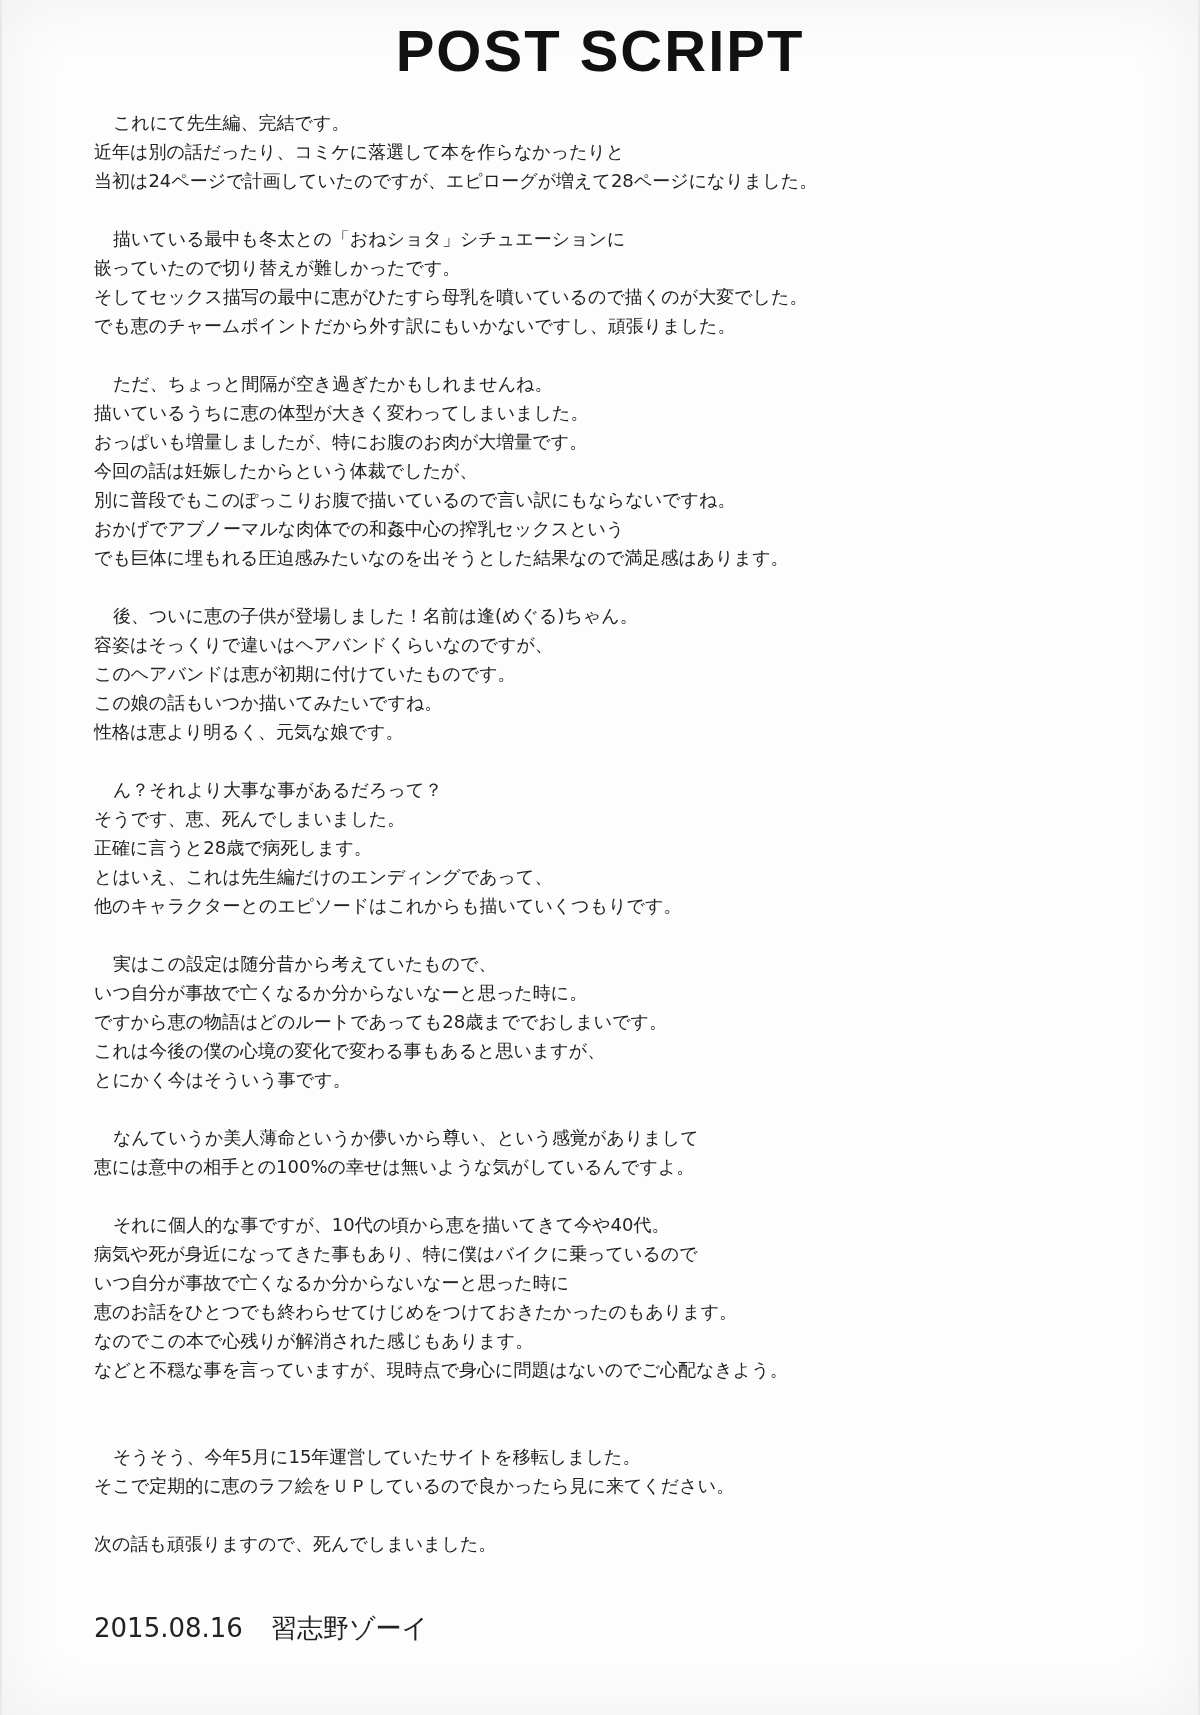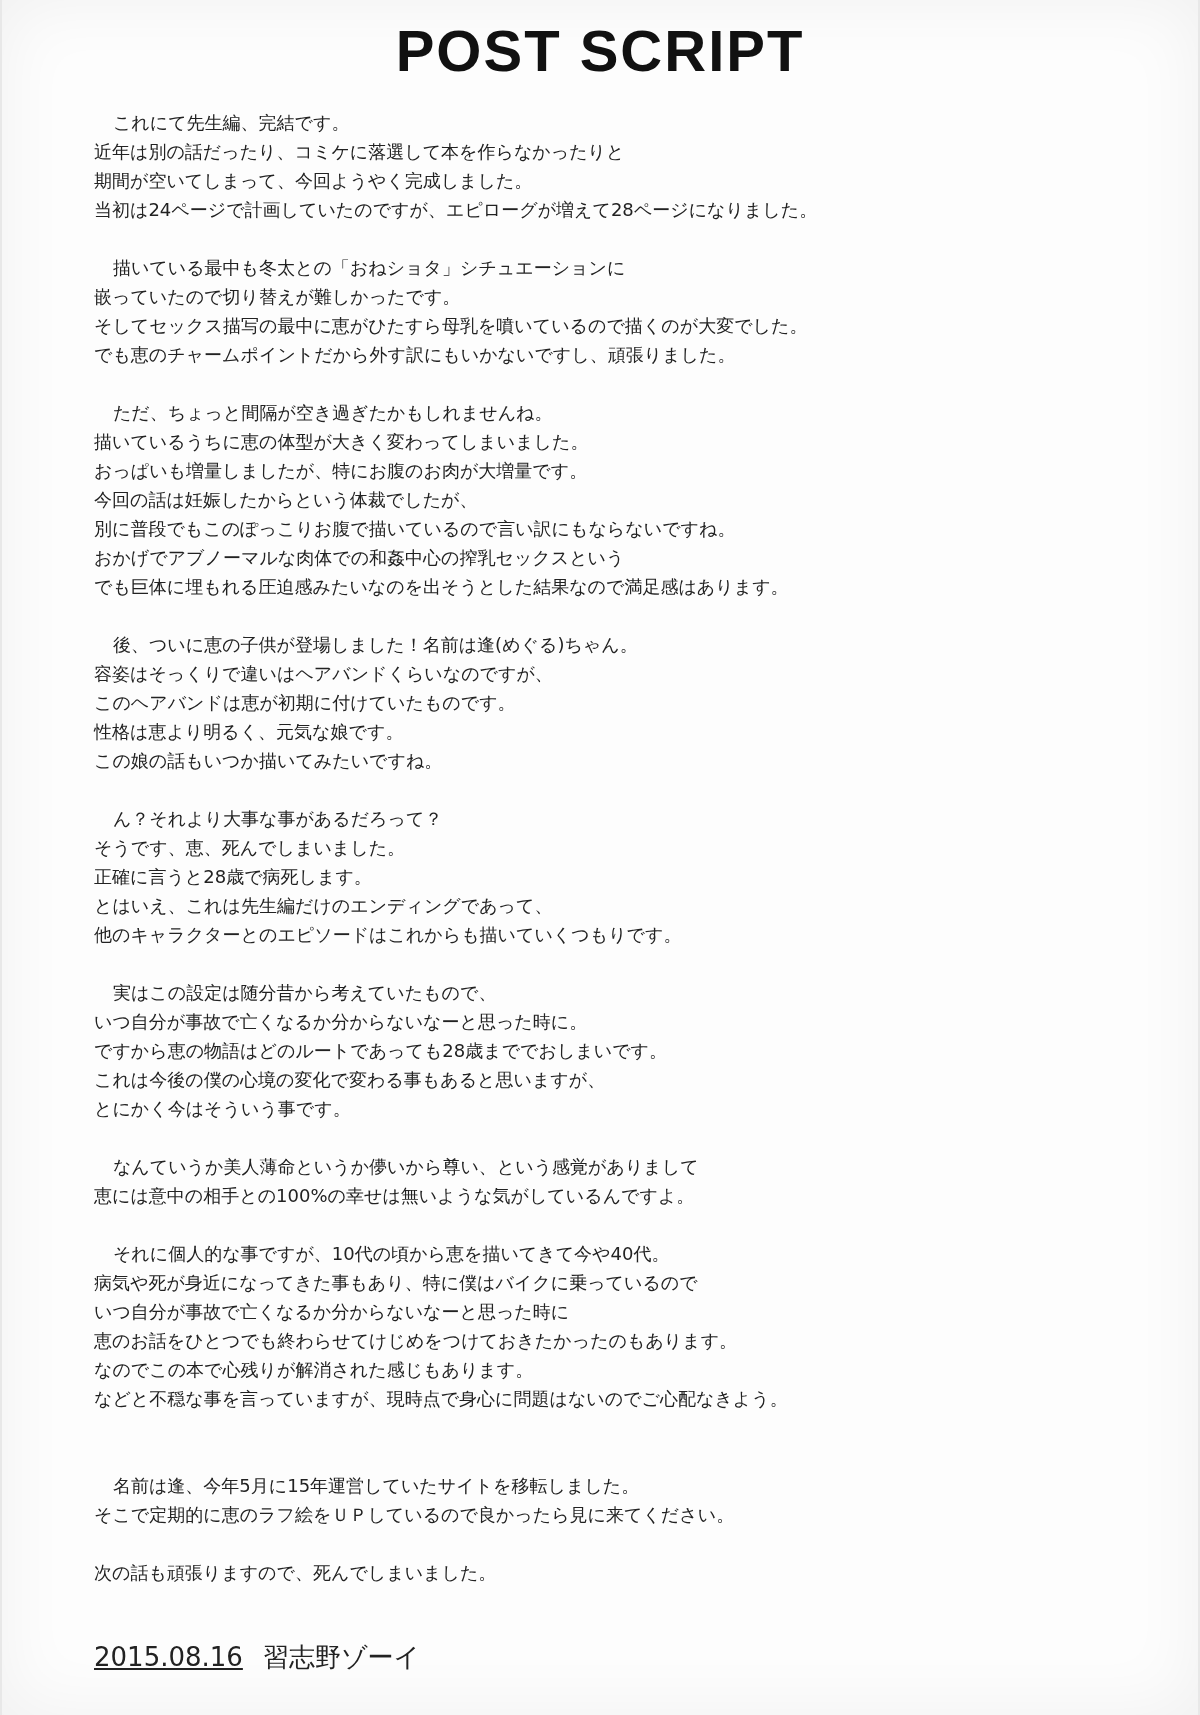--- a/index.html
+++ b/index.html
@@ -49,35 +49,33 @@
   .line.first {
     text-indent: 1.05em;
   }
   .signature {
     margin: 56px 0 0 92px;
     font-size: 26px;
     line-height: 29px;
     color: #222;
   }
   .signature .date {
-    margin-right: 20px;
-    text-decoration: underline;
+    margin-right: 28px;
   }
 </style>
 </head>
 <body>
 
 <div class="page">
   <h1 class="title">POST SCRIPT</h1>
 
   <div class="body-text" id="paragraphs-container">
       <div class="para">
         <p class="line first">これにて先生編、完結です。</p>
         <p class="line">近年は別の話だったり、コミケに落選して本を作らなかったりと</p>
-        <p class="line">期間が空いてしまって、今回ようやく完成しました。</p>
         <p class="line">当初は24ページで計画していたのですが、エピローグが増えて28ページになりました。</p>
       </div>
       <div class="para">
         <p class="line first">描いている最中も冬太との「おねショタ」シチュエーションに</p>
         <p class="line">嵌っていたので切り替えが難しかったです。</p>
         <p class="line">そしてセックス描写の最中に恵がひたすら母乳を噴いているので描くのが大変でした。</p>
         <p class="line">でも恵のチャームポイントだから外す訳にもいかないですし、頑張りました。</p>
       </div>
       <div class="para">
         <p class="line first">ただ、ちょっと間隔が空き過ぎたかもしれませんね。</p>
@@ -85,22 +83,22 @@
         <p class="line">おっぱいも増量しましたが、特にお腹のお肉が大増量です。</p>
         <p class="line">今回の話は妊娠したからという体裁でしたが、</p>
         <p class="line">別に普段でもこのぽっこりお腹で描いているので言い訳にもならないですね。</p>
         <p class="line">おかげでアブノーマルな肉体での和姦中心の搾乳セックスという</p>
         <p class="line">でも巨体に埋もれる圧迫感みたいなのを出そうとした結果なので満足感はあります。</p>
       </div>
       <div class="para">
         <p class="line first">後、ついに恵の子供が登場しました！名前は逢(めぐる)ちゃん。</p>
         <p class="line">容姿はそっくりで違いはヘアバンドくらいなのですが、</p>
         <p class="line">このヘアバンドは恵が初期に付けていたものです。</p>
+        <p class="line">この娘の話もいつか描いてみたいですね。</p>
         <p class="line">性格は恵より明るく、元気な娘です。</p>
-        <p class="line">この娘の話もいつか描いてみたいですね。</p>
       </div>
       <div class="para">
         <p class="line first">ん？それより大事な事があるだろって？</p>
         <p class="line">そうです、恵、死んでしまいました。</p>
         <p class="line">正確に言うと28歳で病死します。</p>
         <p class="line">とはいえ、これは先生編だけのエンディングであって、</p>
         <p class="line">他のキャラクターとのエピソードはこれからも描いていくつもりです。</p>
       </div>
       <div class="para">
         <p class="line first">実はこの設定は随分昔から考えていたもので、</p>
@@ -115,21 +113,21 @@
       </div>
       <div class="para gap-xl">
         <p class="line first">それに個人的な事ですが、10代の頃から恵を描いてきて今や40代。</p>
         <p class="line">病気や死が身近になってきた事もあり、特に僕はバイクに乗っているので</p>
         <p class="line">いつ自分が事故で亡くなるか分からないなーと思った時に</p>
         <p class="line">恵のお話をひとつでも終わらせてけじめをつけておきたかったのもあります。</p>
         <p class="line">なのでこの本で心残りが解消された感じもあります。</p>
         <p class="line">などと不穏な事を言っていますが、現時点で身心に問題はないのでご心配なきよう。</p>
       </div>
       <div class="para">
-        <p class="line first">名前は逢、今年5月に15年運営していたサイトを移転しました。</p>
+        <p class="line first">そうそう、今年5月に15年運営していたサイトを移転しました。</p>
         <p class="line">そこで定期的に恵のラフ絵をＵＰしているので良かったら見に来てください。</p>
       </div>
       <div class="para">
         <p class="line">次の話も頑張りますので、死んでしまいました。</p>
       </div>
     </div>
 
   <div class="signature">
     <span class="date">2015.08.16</span><span class="author">習志野ゾーイ</span>
   </div>

